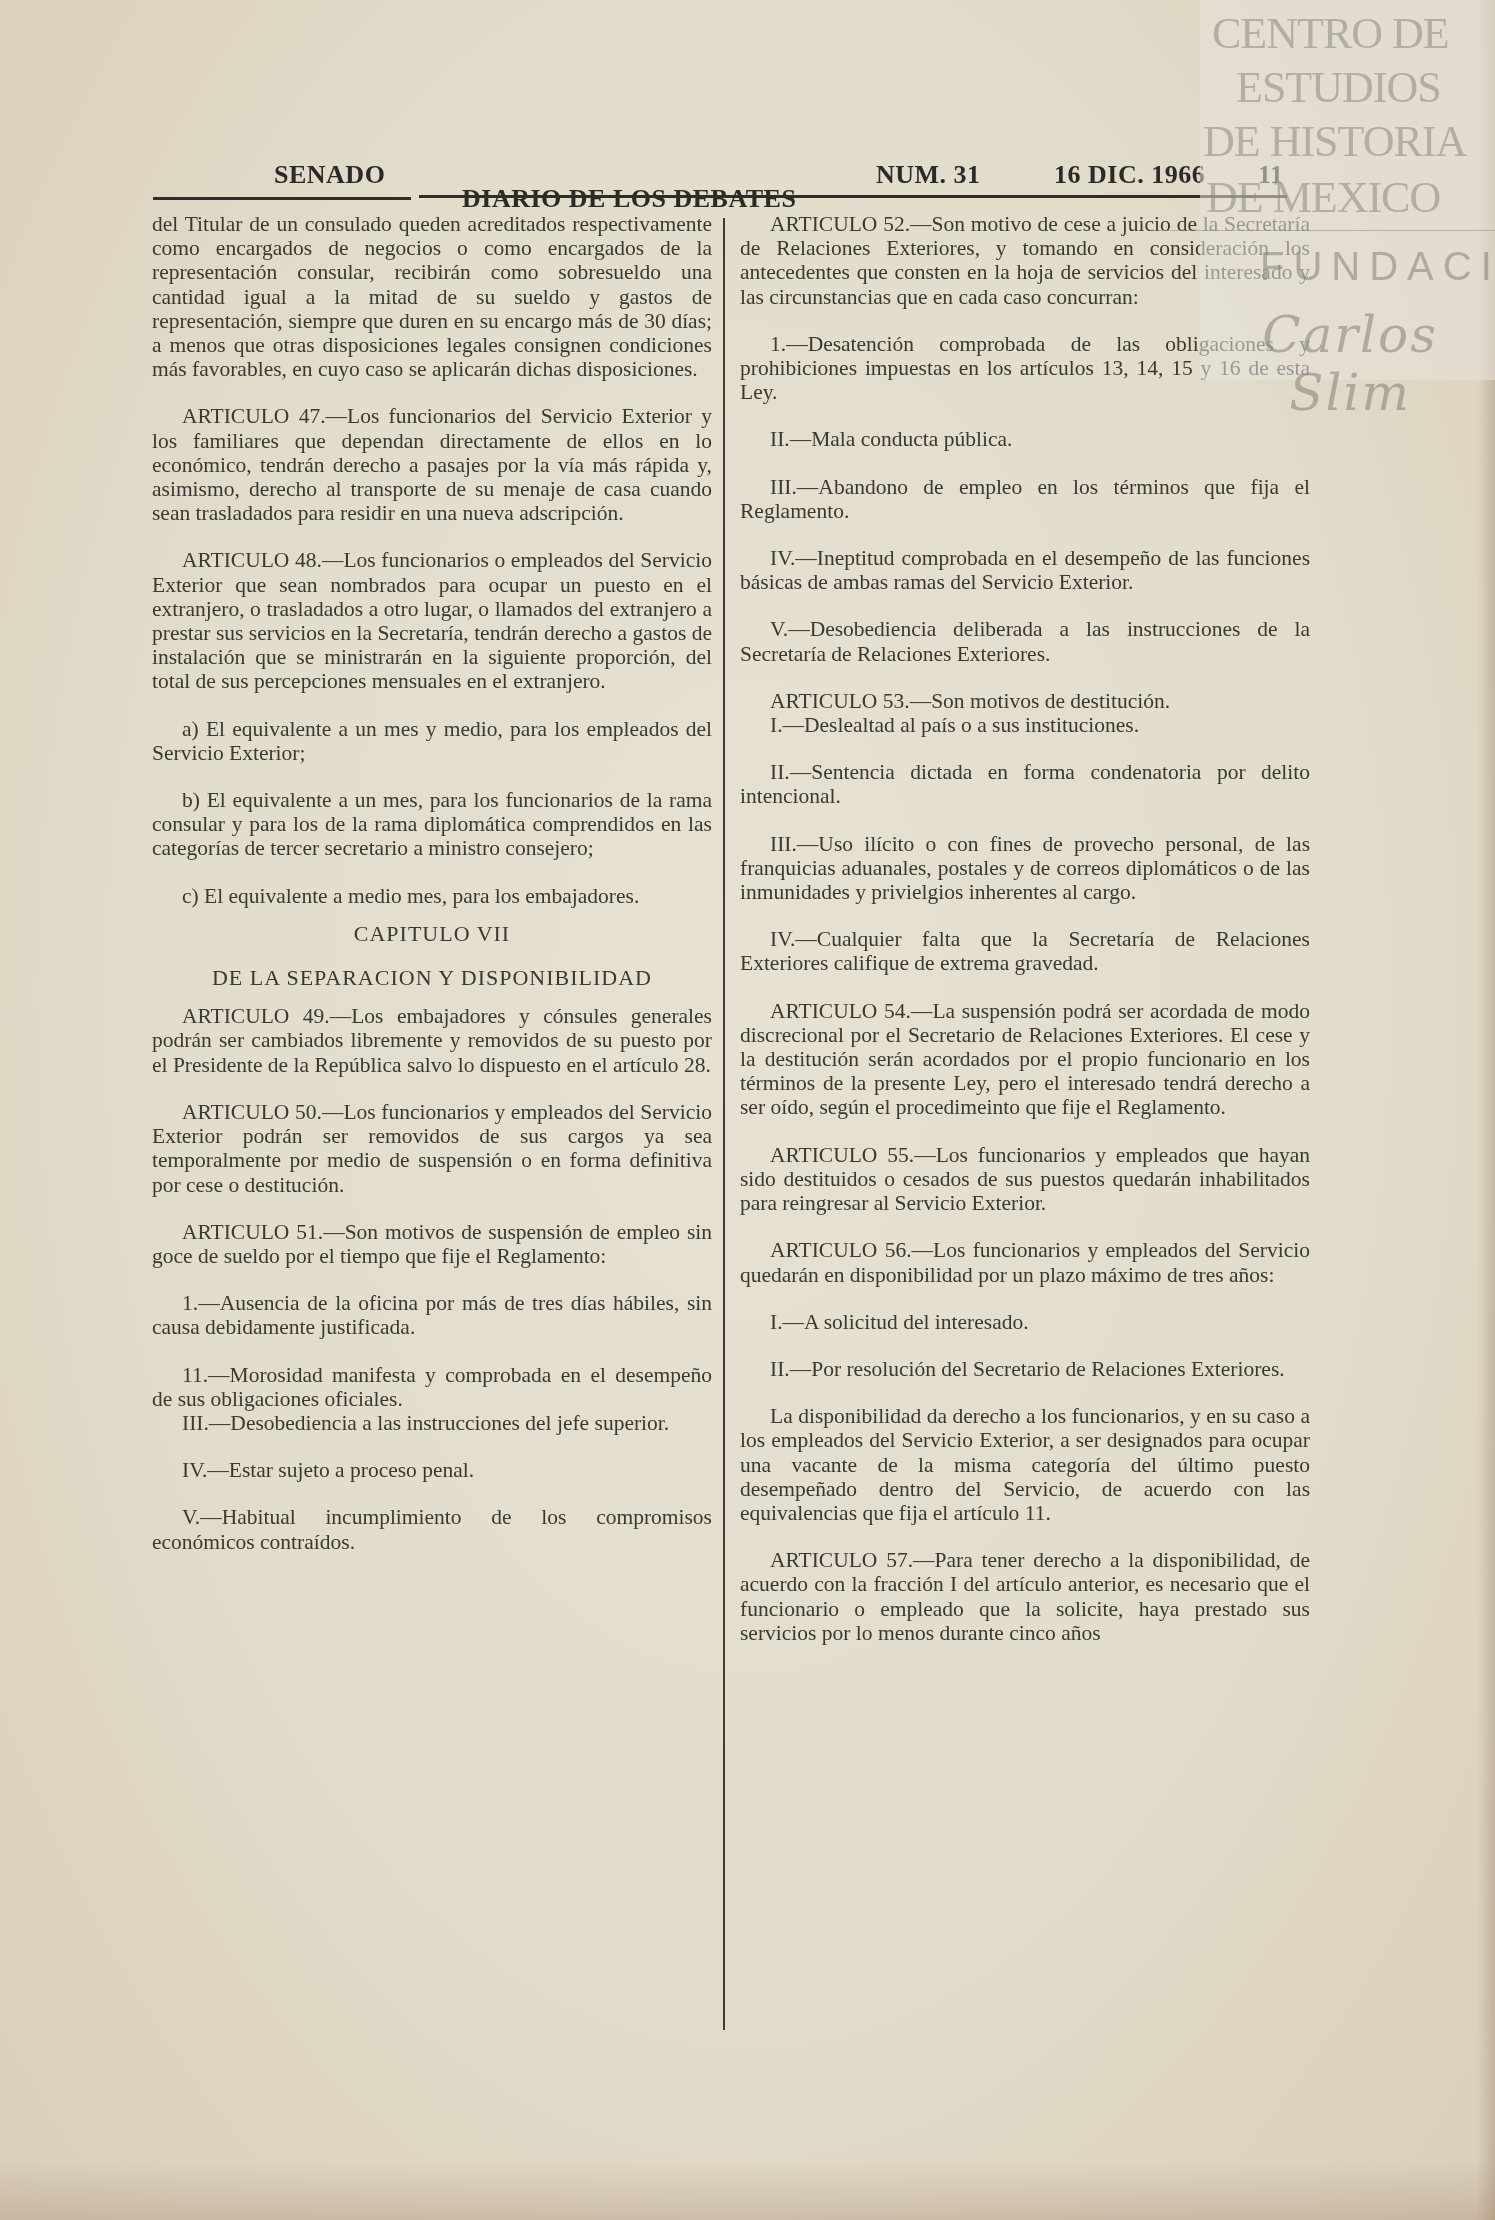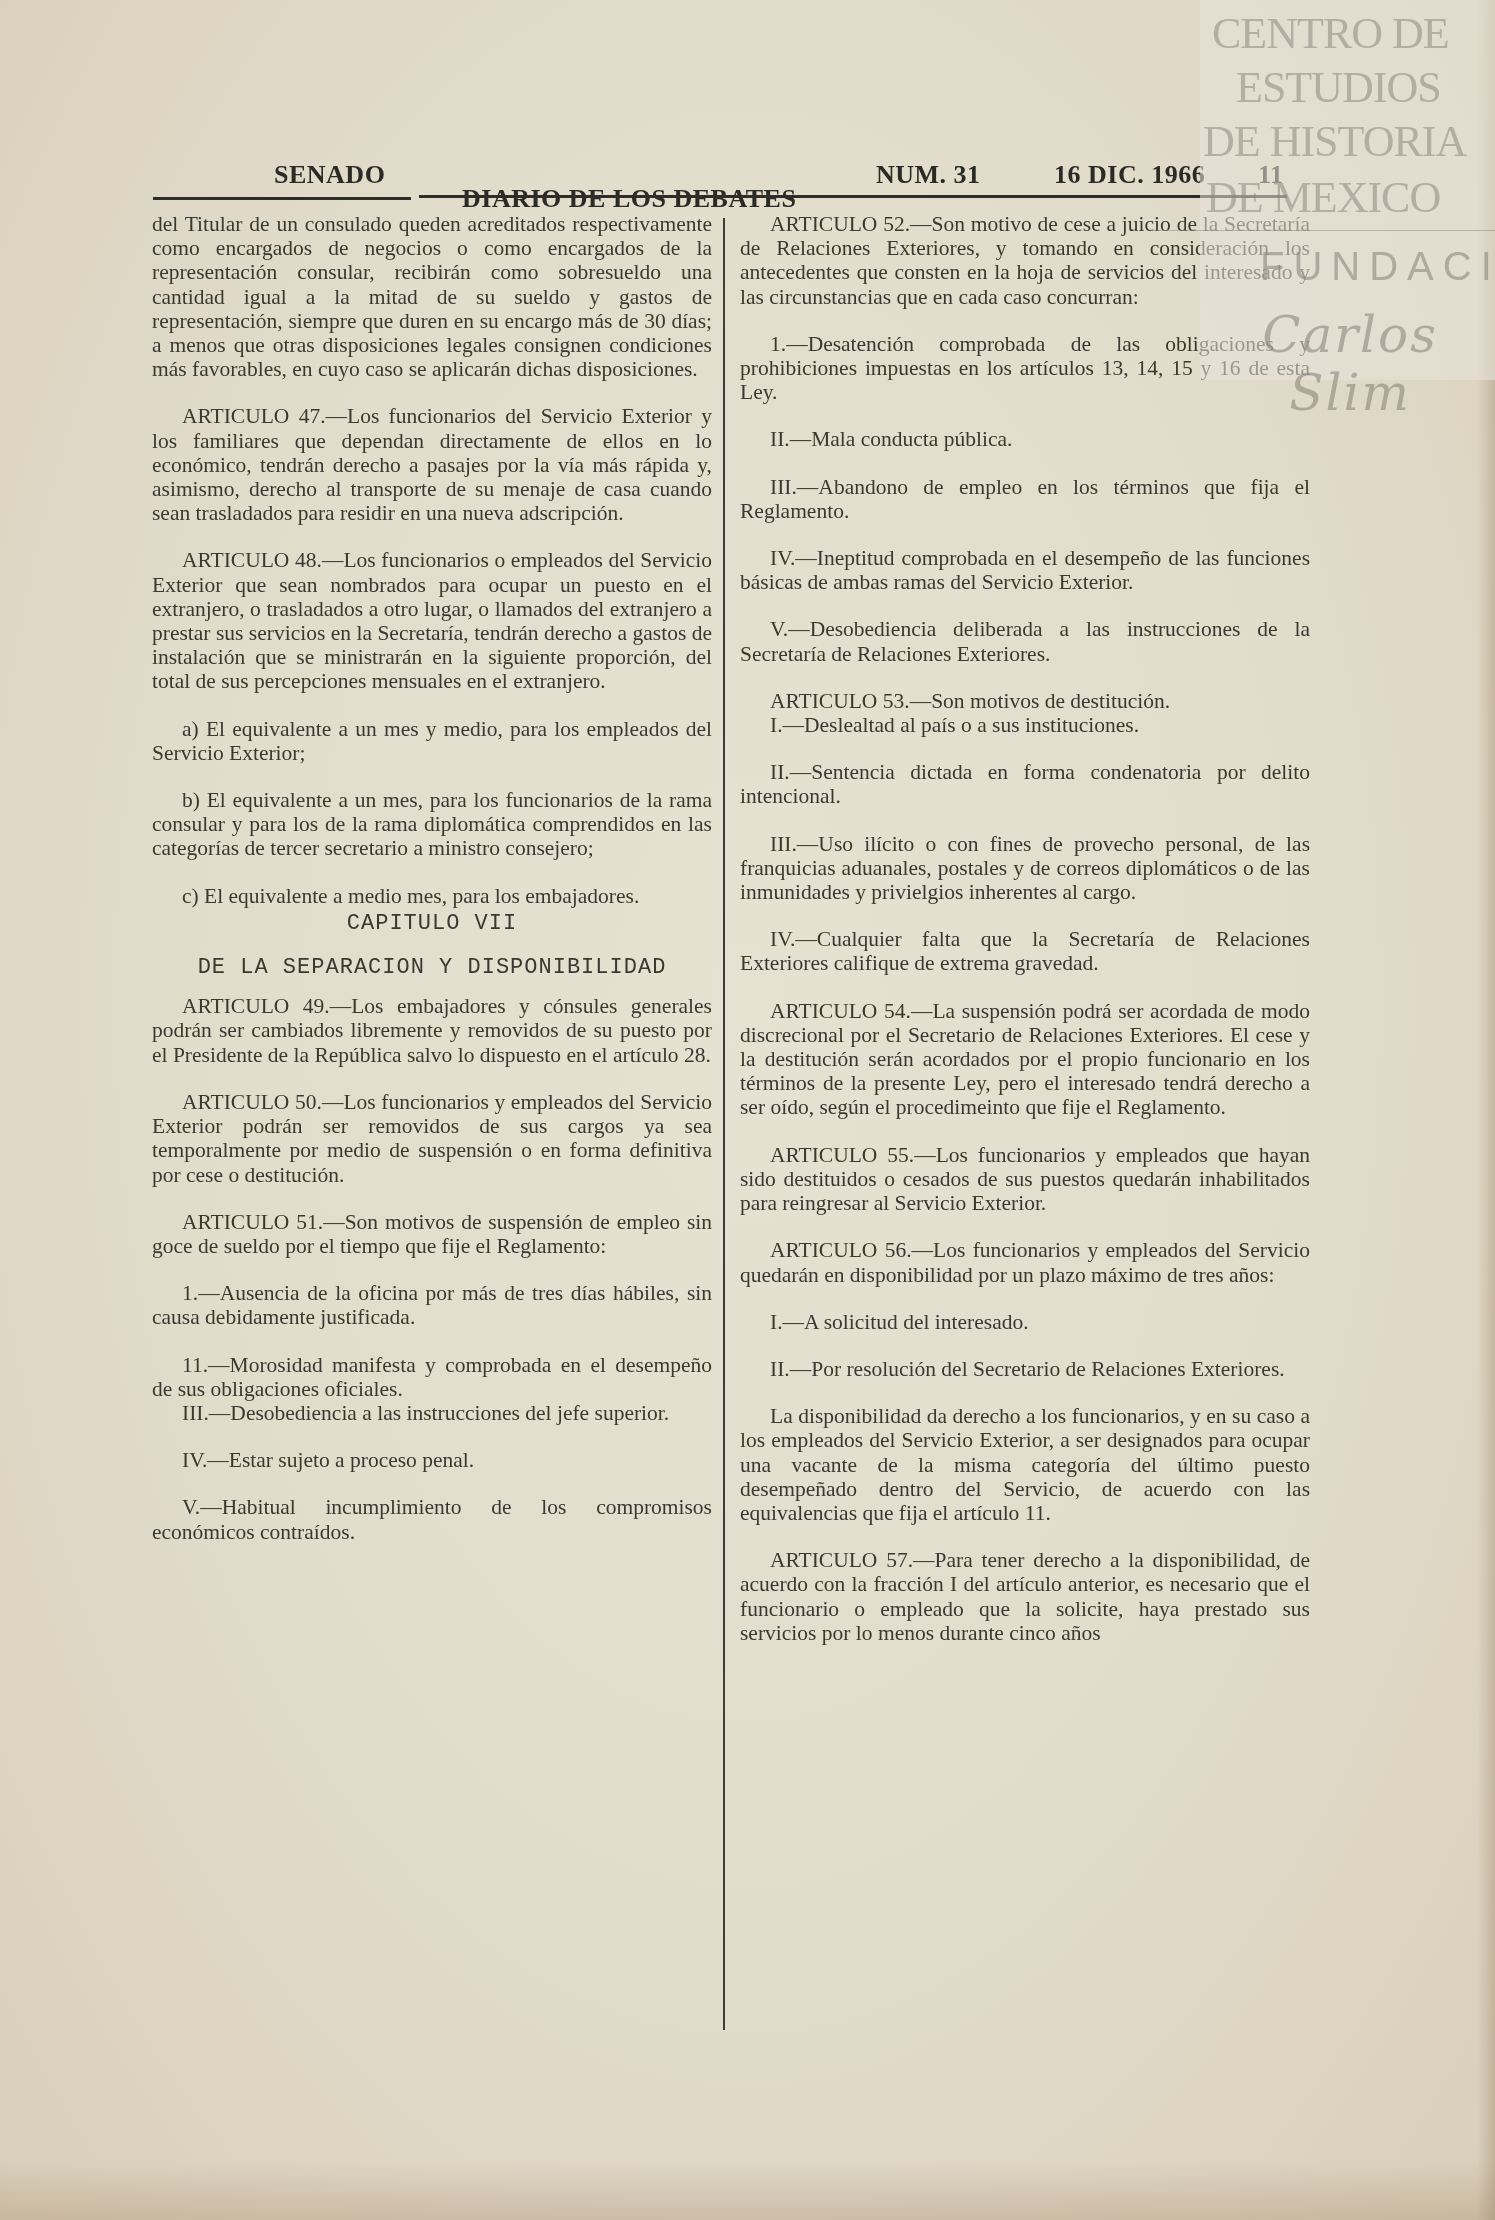--- a/index.html
+++ b/index.html
@@ -48,21 +48,21 @@
     position:absolute; top:212px;
     font-size:21.5px; line-height:24.2px;
     text-align:justify; hyphens:manual;
   }
   .col-left { left:152px; width:560px; }
   .col-right { left:740px; width:570px; }
 
   .p { margin:0 0 23px 0; text-indent:0; }
   .p.indent { text-indent:30px; }
   .p.tight { margin-bottom:0; }
-  .center { text-align:center; text-indent:0; margin:0 0 20px 0; letter-spacing:1px;font-family:Liberation Mono, monospace; }
+  .center { text-align:center; text-indent:0; margin:0 0 20px 0; letter-spacing:1px; }
   .chapter { font-size:22px; }
 
   
   .wm {
     position:absolute; left:1200px; top:0; width:295px; height:380px;
     background:rgba(232,228,218,0.55);
   }
   .wm-line {
     position:absolute; color:rgba(140,135,125,0.55);
     font-family:"Liberation Serif", serif; white-space:nowrap;
@@ -100,21 +100,21 @@
   <div class="rule-right"></div>
 
   <div class="col-divider"></div>
 
   <div class="col col-left">
     <p class="p">del Titular de un consulado queden acreditados respectivamente como encargados de negocios o como encargados de la representación consular, recibirán como sobresueldo una cantidad igual a la mitad de su sueldo y gastos de representación, siempre que duren en su encargo más de 30 días; a menos que otras disposiciones legales consignen condiciones más favorables, en cuyo caso se aplicarán dichas disposiciones.</p>
     <p class="p indent">ARTICULO 47.—Los funcionarios del Servicio Exterior y los familiares que dependan directamente de ellos en lo económico, tendrán derecho a pasajes por la vía más rápida y, asimismo, derecho al transporte de su menaje de casa cuando sean trasladados para residir en una nueva adscripción.</p>
     <p class="p indent">ARTICULO 48.—Los funcionarios o empleados del Servicio Exterior que sean nombrados para ocupar un puesto en el extranjero, o trasladados a otro lugar, o llamados del extranjero a prestar sus servicios en la Secretaría, tendrán derecho a gastos de instalación que se ministrarán en la siguiente proporción, del total de sus percepciones mensuales en el extranjero.</p>
     <p class="p indent">a) El equivalente a un mes y medio, para los empleados del Servicio Exterior;</p>
     <p class="p indent">b) El equivalente a un mes, para los funcionarios de la rama consular y para los de la rama diplomática comprendidos en las categorías de tercer secretario a ministro consejero;</p>
-    <p class="p indent" style="margin-bottom:4px">c) El equivalente a medio mes, para los embajadores.</p>
+    <p class="p indent" style="margin-bottom:14px">c) El equivalente a medio mes, para los embajadores.</p>
     <p class="center chapter">CAPITULO VII</p>
     <p class="center chapter" style="margin-bottom:14px">DE LA SEPARACION Y DISPONIBILIDAD</p>
     <p class="p indent">ARTICULO 49.—Los embajadores y cónsules generales podrán ser cambiados libremente y removidos de su puesto por el Presidente de la República salvo lo dispuesto en el artículo 28.</p>
     <p class="p indent">ARTICULO 50.—Los funcionarios y empleados del Servicio Exterior podrán ser removidos de sus cargos ya sea temporalmente por medio de suspensión o en forma definitiva por cese o destitución.</p>
     <p class="p indent">ARTICULO 51.—Son motivos de suspensión de empleo sin goce de sueldo por el tiempo que fije el Reglamento:</p>
     <p class="p indent">1.—Ausencia de la oficina por más de tres días hábiles, sin causa debidamente justificada.</p>
     <p class="p indent tight">11.—Morosidad manifesta y comprobada en el desempeño de sus obligaciones oficiales.</p>
     <p class="p indent">III.—Desobediencia a las instrucciones del jefe superior.</p>
     <p class="p indent">IV.—Estar sujeto a proceso penal.</p>
     <p class="p indent">V.—Habitual incumplimiento de los compromisos económicos contraídos.</p>

